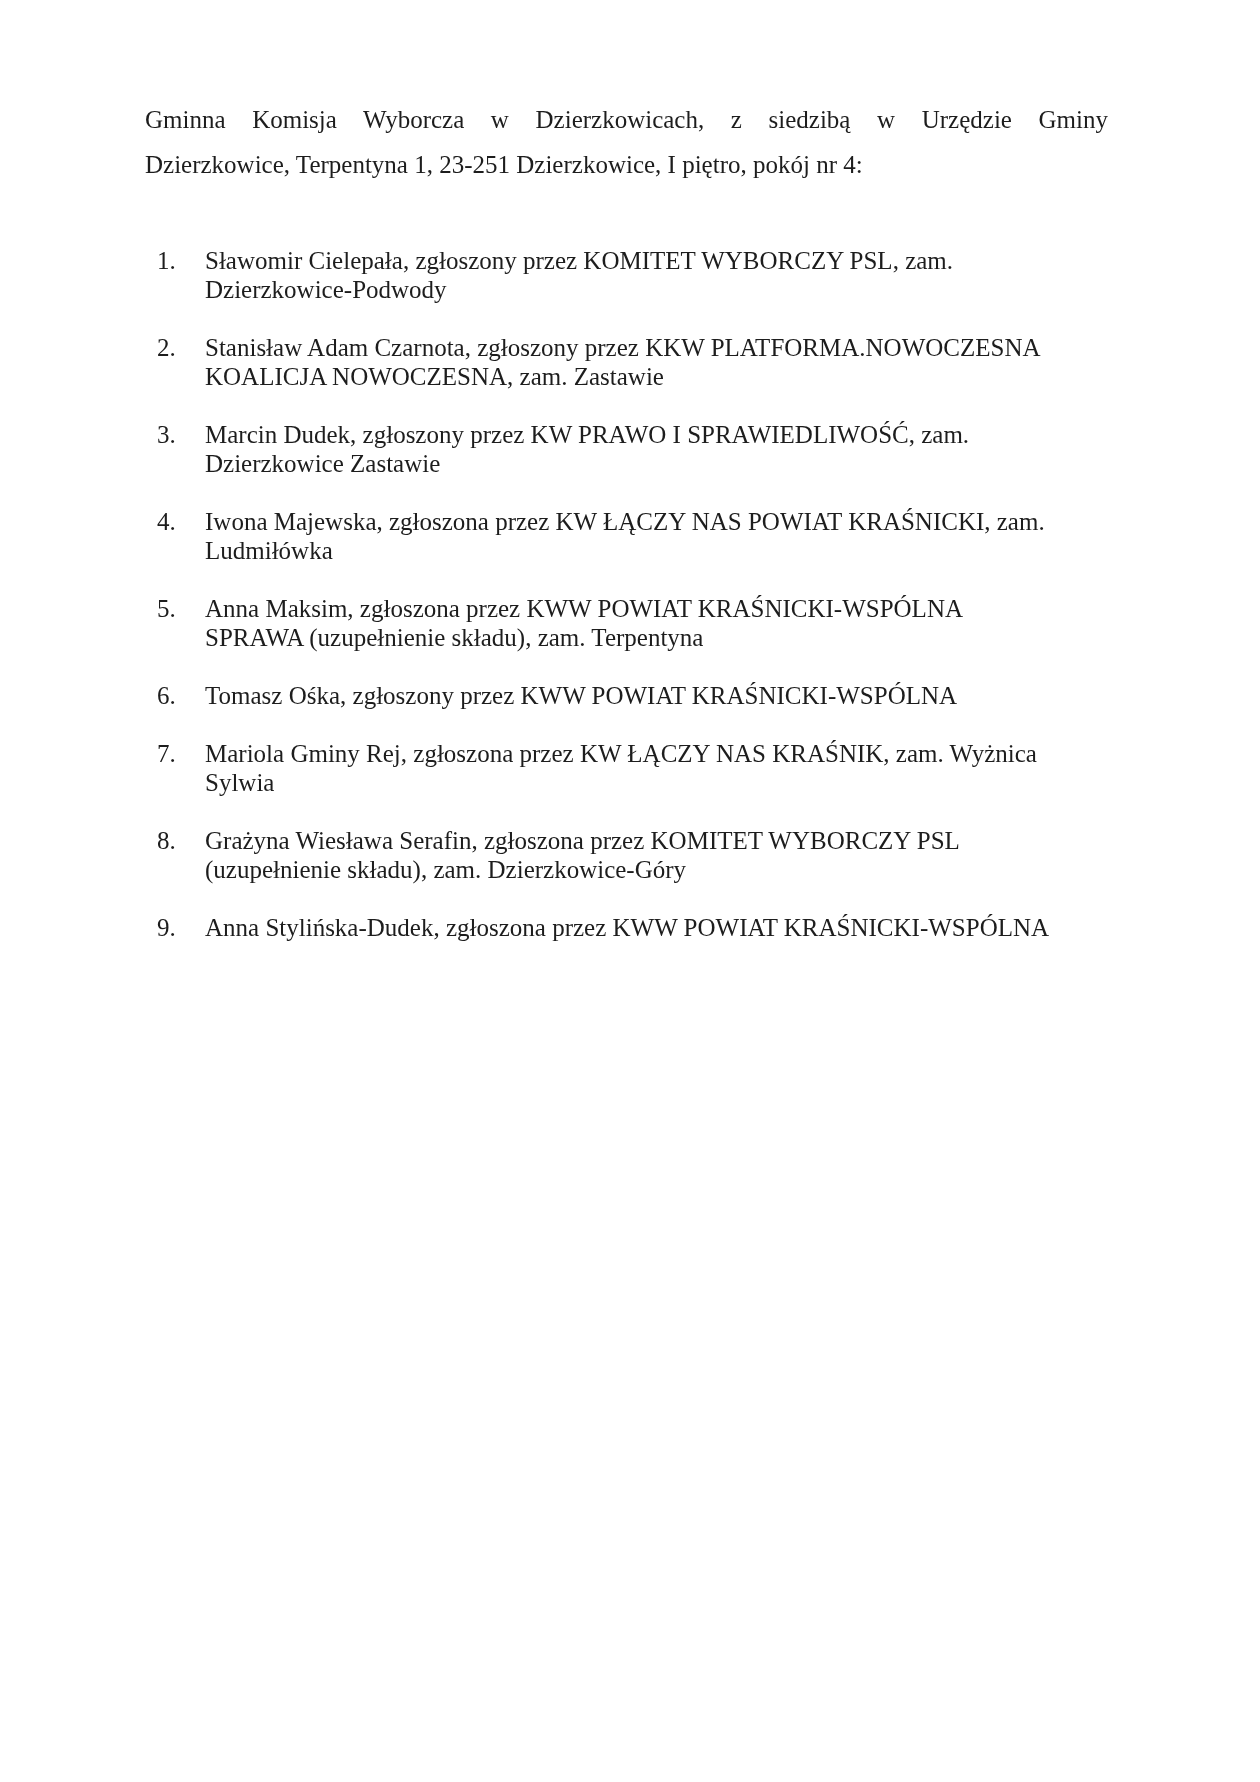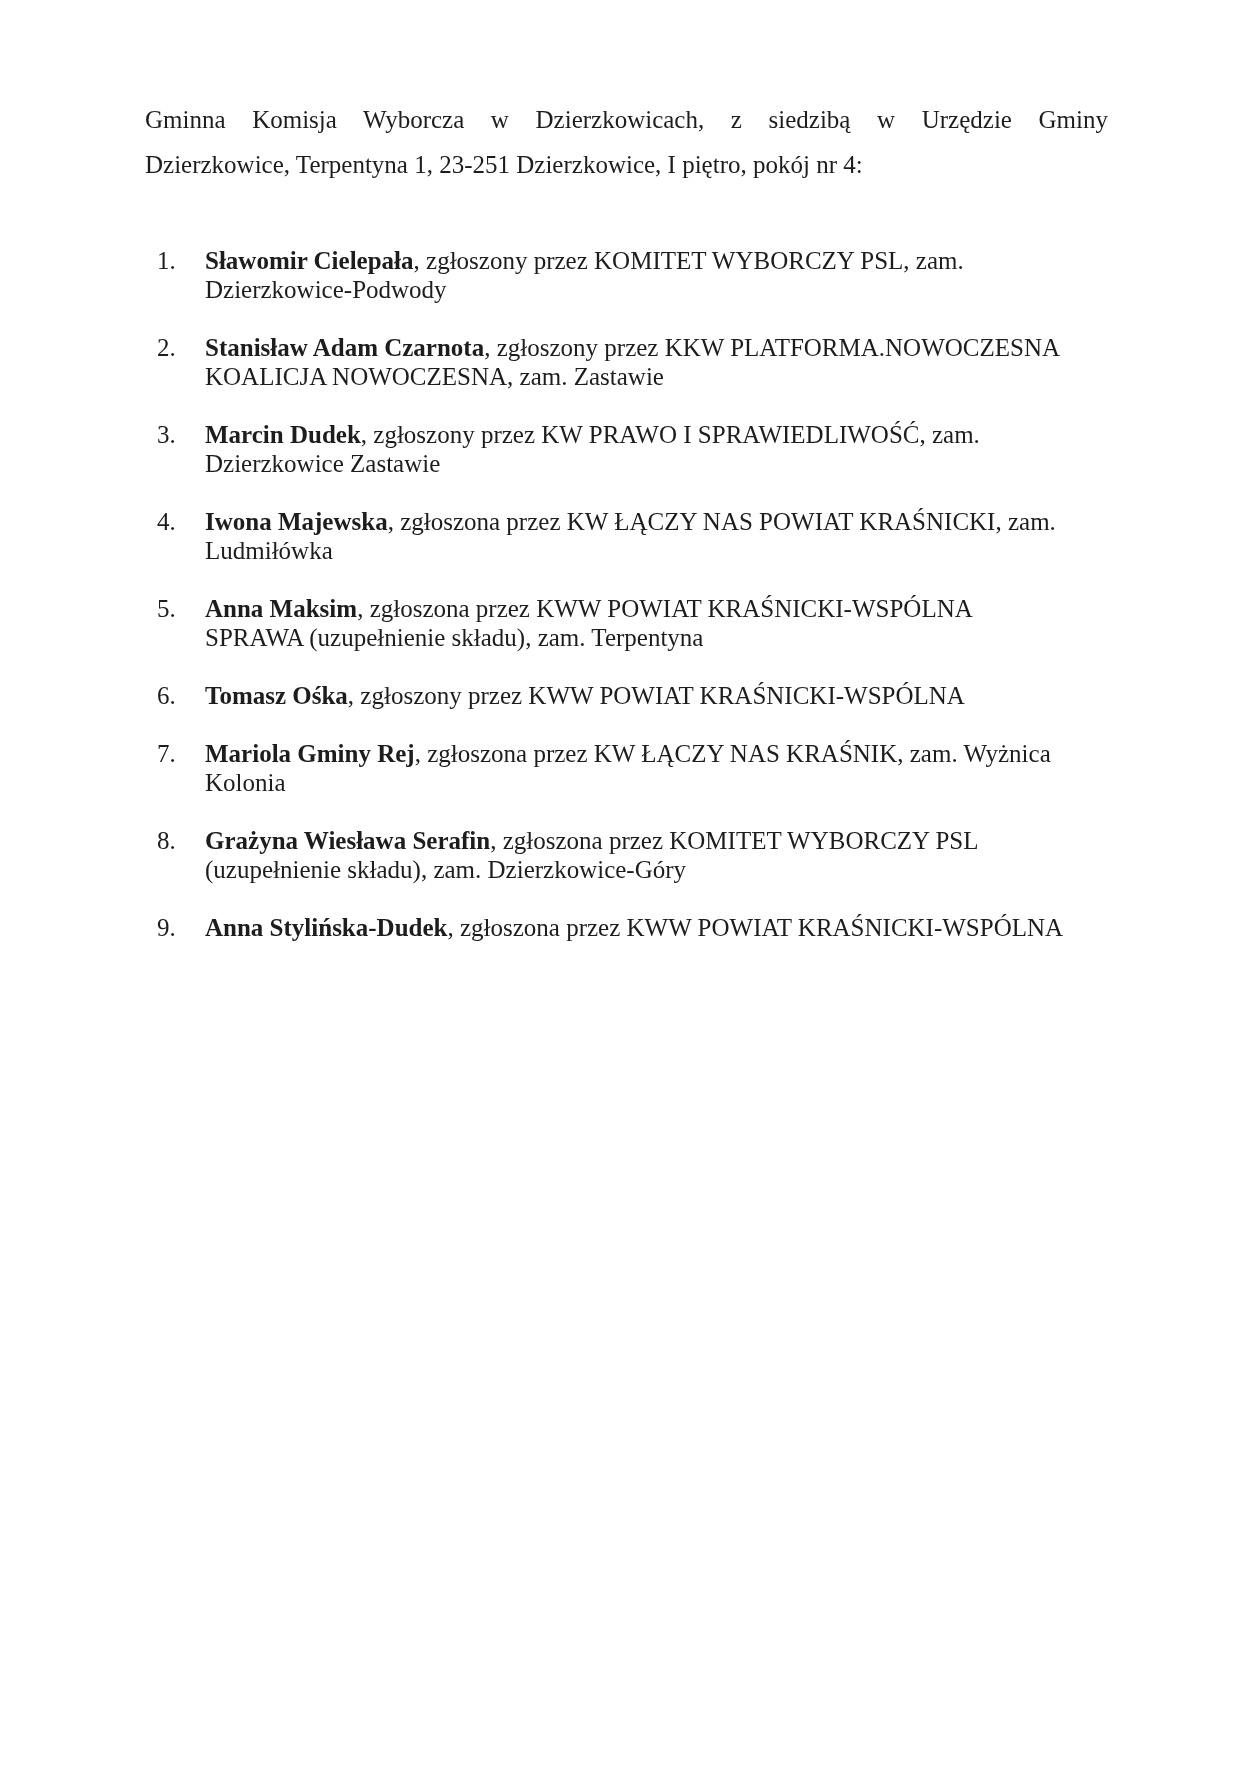--- a/index.html
+++ b/index.html
@@ -46,21 +46,21 @@
   }
   li.member .num {
     flex: 0 0 48px;
     width: 48px;
   }
   li.member .mbody {
     flex: 1 1 auto;
     max-width: 905px;
   }
   li.member .name {
-    font-weight: bold;
+    font-weight: normal;
   }
 </style>
 </head>
 <body>
 
 <div class="page">
   <p class="header-par">
     <span class="hline hjust">Gminna Komisja Wyborcza w Dzierzkowicach, z siedzibą w Urzędzie Gminy</span>
     <span class="hline">Dzierzkowice, Terpentyna 1, 23-251 Dzierzkowice, I piętro, pokój nr 4:</span>
   </p>
@@ -91,21 +91,21 @@
     <span class="mbody"><b class="name">Anna Maksim</b><span>, zgłoszona przez KWW POWIAT KRAŚNICKI-WSPÓLNA</span><br><span>SPRAWA (uzupełnienie składu), zam. Terpentyna</span></span>
   </li>
 
   <li class="member">
     <span class="num">6.</span>
     <span class="mbody"><b class="name">Tomasz Ośka</b><span>, zgłoszony przez KWW POWIAT KRAŚNICKI-WSPÓLNA</span><br></span>
   </li>
 
   <li class="member">
     <span class="num">7.</span>
-    <span class="mbody"><b class="name">Mariola Gminy Rej</b><span>, zgłoszona przez KW ŁĄCZY NAS KRAŚNIK, zam. Wyżnica</span><br><span>Kolonia</span></span>
+    <span class="mbody"><b class="name">Mariola Gminy Rej</b><span>, zgłoszona przez KW ŁĄCZY NAS KRAŚNIK, zam. Wyżnica</span><br><span>Sylwia</span></span>
   </li>
 
   <li class="member">
     <span class="num">8.</span>
     <span class="mbody"><b class="name">Grażyna Wiesława Serafin</b><span>, zgłoszona przez KOMITET WYBORCZY PSL</span><br><span>(uzupełnienie składu), zam. Dzierzkowice-Góry</span></span>
   </li>
 
   <li class="member">
     <span class="num">9.</span>
     <span class="mbody"><b class="name">Anna Stylińska-Dudek</b><span>, zgłoszona przez KWW POWIAT KRAŚNICKI-WSPÓLNA</span><br></span>

